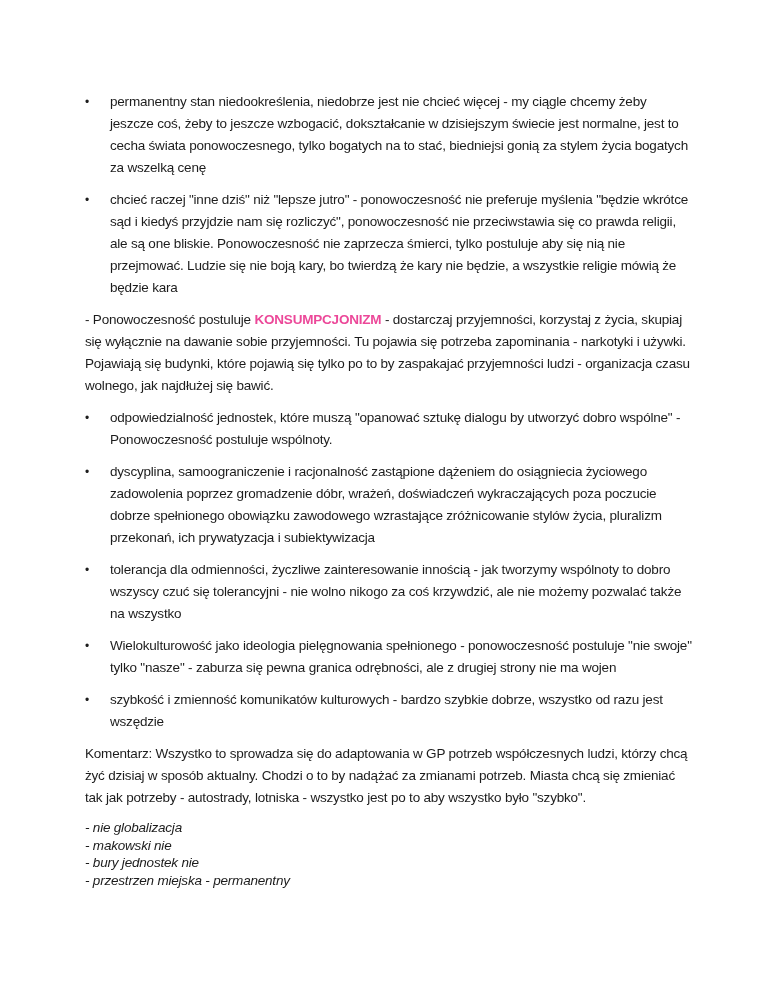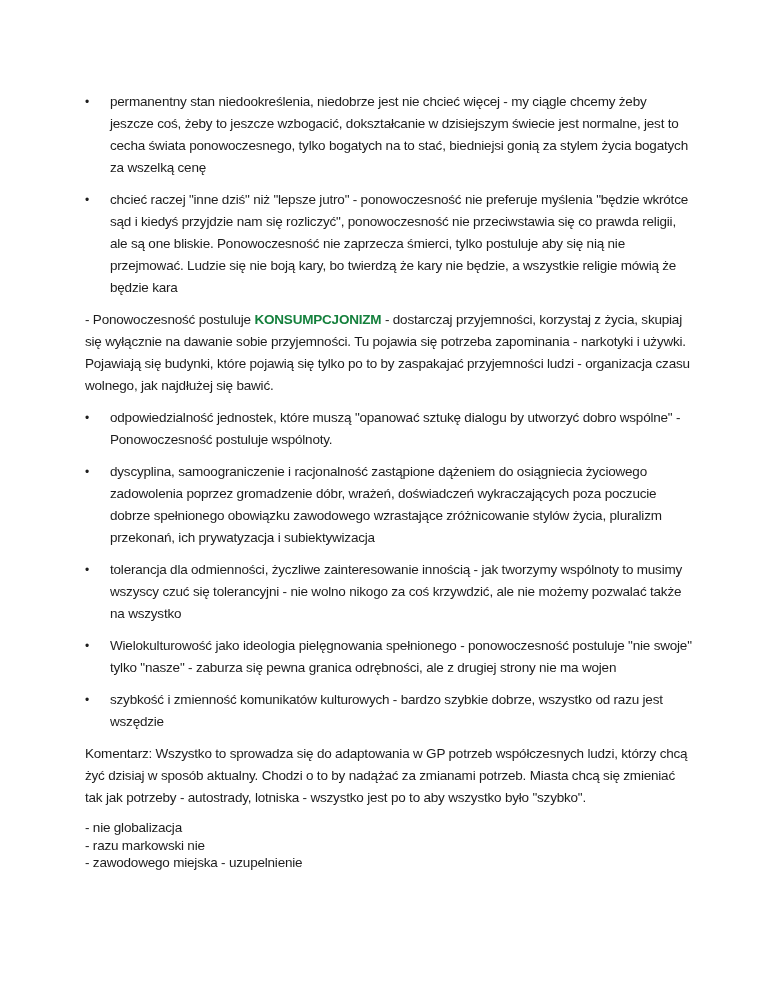--- a/index.html
+++ b/index.html
@@ -37,24 +37,25 @@
   .bullet-marker {
     flex: 0 0 25px;
     width: 25px;
     font-size: 12px;
   }
   .bullet-text {
     flex: 1;
   }
   .keyword {
     font-weight: bold;
-    color: #15803d;
+    color: #ec4899;
   }
   .notes {
     margin-top: 4px;
+    font-style: italic;
   }
   .note-line {
     font-size: 13.5px;
     line-height: 17.5px;
     letter-spacing: -0.2px;
     margin: 0;
   }
 </style>
 </head>
 <body>
@@ -78,34 +79,35 @@
     <span class="bullet-text">odpowiedzialność jednostek, które muszą "opanować sztukę dialogu by utworzyć dobro wspólne" - Ponowoczesność postuluje wspólnoty.</span>
   </div>
 
   <div class="bullet-item">
     <span class="bullet-marker">•</span>
     <span class="bullet-text">dyscyplina, samoograniczenie i racjonalność zastąpione dążeniem do osiągniecia życiowego zadowolenia poprzez gromadzenie dóbr, wrażeń, doświadczeń wykraczających poza poczucie dobrze spełnionego obowiązku zawodowego wzrastające zróżnicowanie stylów życia, pluralizm przekonań, ich prywatyzacja i subiektywizacja</span>
   </div>
 
   <div class="bullet-item">
     <span class="bullet-marker">•</span>
-    <span class="bullet-text">tolerancja dla odmienności, życzliwe zainteresowanie innością - jak tworzymy wspólnoty to musimy wszyscy czuć się tolerancyjni - nie wolno nikogo za coś krzywdzić, ale nie możemy pozwalać także na wszystko</span>
+    <span class="bullet-text">tolerancja dla odmienności, życzliwe zainteresowanie innością - jak tworzymy wspólnoty to dobro wszyscy czuć się tolerancyjni - nie wolno nikogo za coś krzywdzić, ale nie możemy pozwalać także na wszystko</span>
   </div>
 
   <div class="bullet-item">
     <span class="bullet-marker">•</span>
     <span class="bullet-text">Wielokulturowość jako ideologia pielęgnowania spełnionego - ponowoczesność postuluje "nie swoje" tylko "nasze" - zaburza się pewna granica odrębności, ale z drugiej strony nie ma wojen</span>
   </div>
 
   <div class="bullet-item">
     <span class="bullet-marker">•</span>
     <span class="bullet-text">szybkość i zmienność komunikatów  kulturowych - bardzo szybkie dobrze, wszystko od razu jest wszędzie</span>
   </div>
 
   <p class="para">Komentarz: Wszystko to sprowadza się do adaptowania w GP potrzeb współczesnych ludzi, którzy chcą żyć dzisiaj w sposób aktualny. Chodzi o to by nadążać za zmianami potrzeb.  Miasta chcą się zmieniać tak jak potrzeby - autostrady, lotniska - wszystko jest po to aby wszystko było "szybko".</p>
 
   <div class="notes">
     <p class="note-line">- nie globalizacja</p>
-    <p class="note-line">- razu markowski nie</p>
-    <p class="note-line">- zawodowego miejska - uzupelnienie</p>
+    <p class="note-line">- makowski nie</p>
+    <p class="note-line">- bury jednostek nie</p>
+    <p class="note-line">- przestrzen miejska - permanentny</p>
   </div>
 
 </div>
 
 </body></html>

